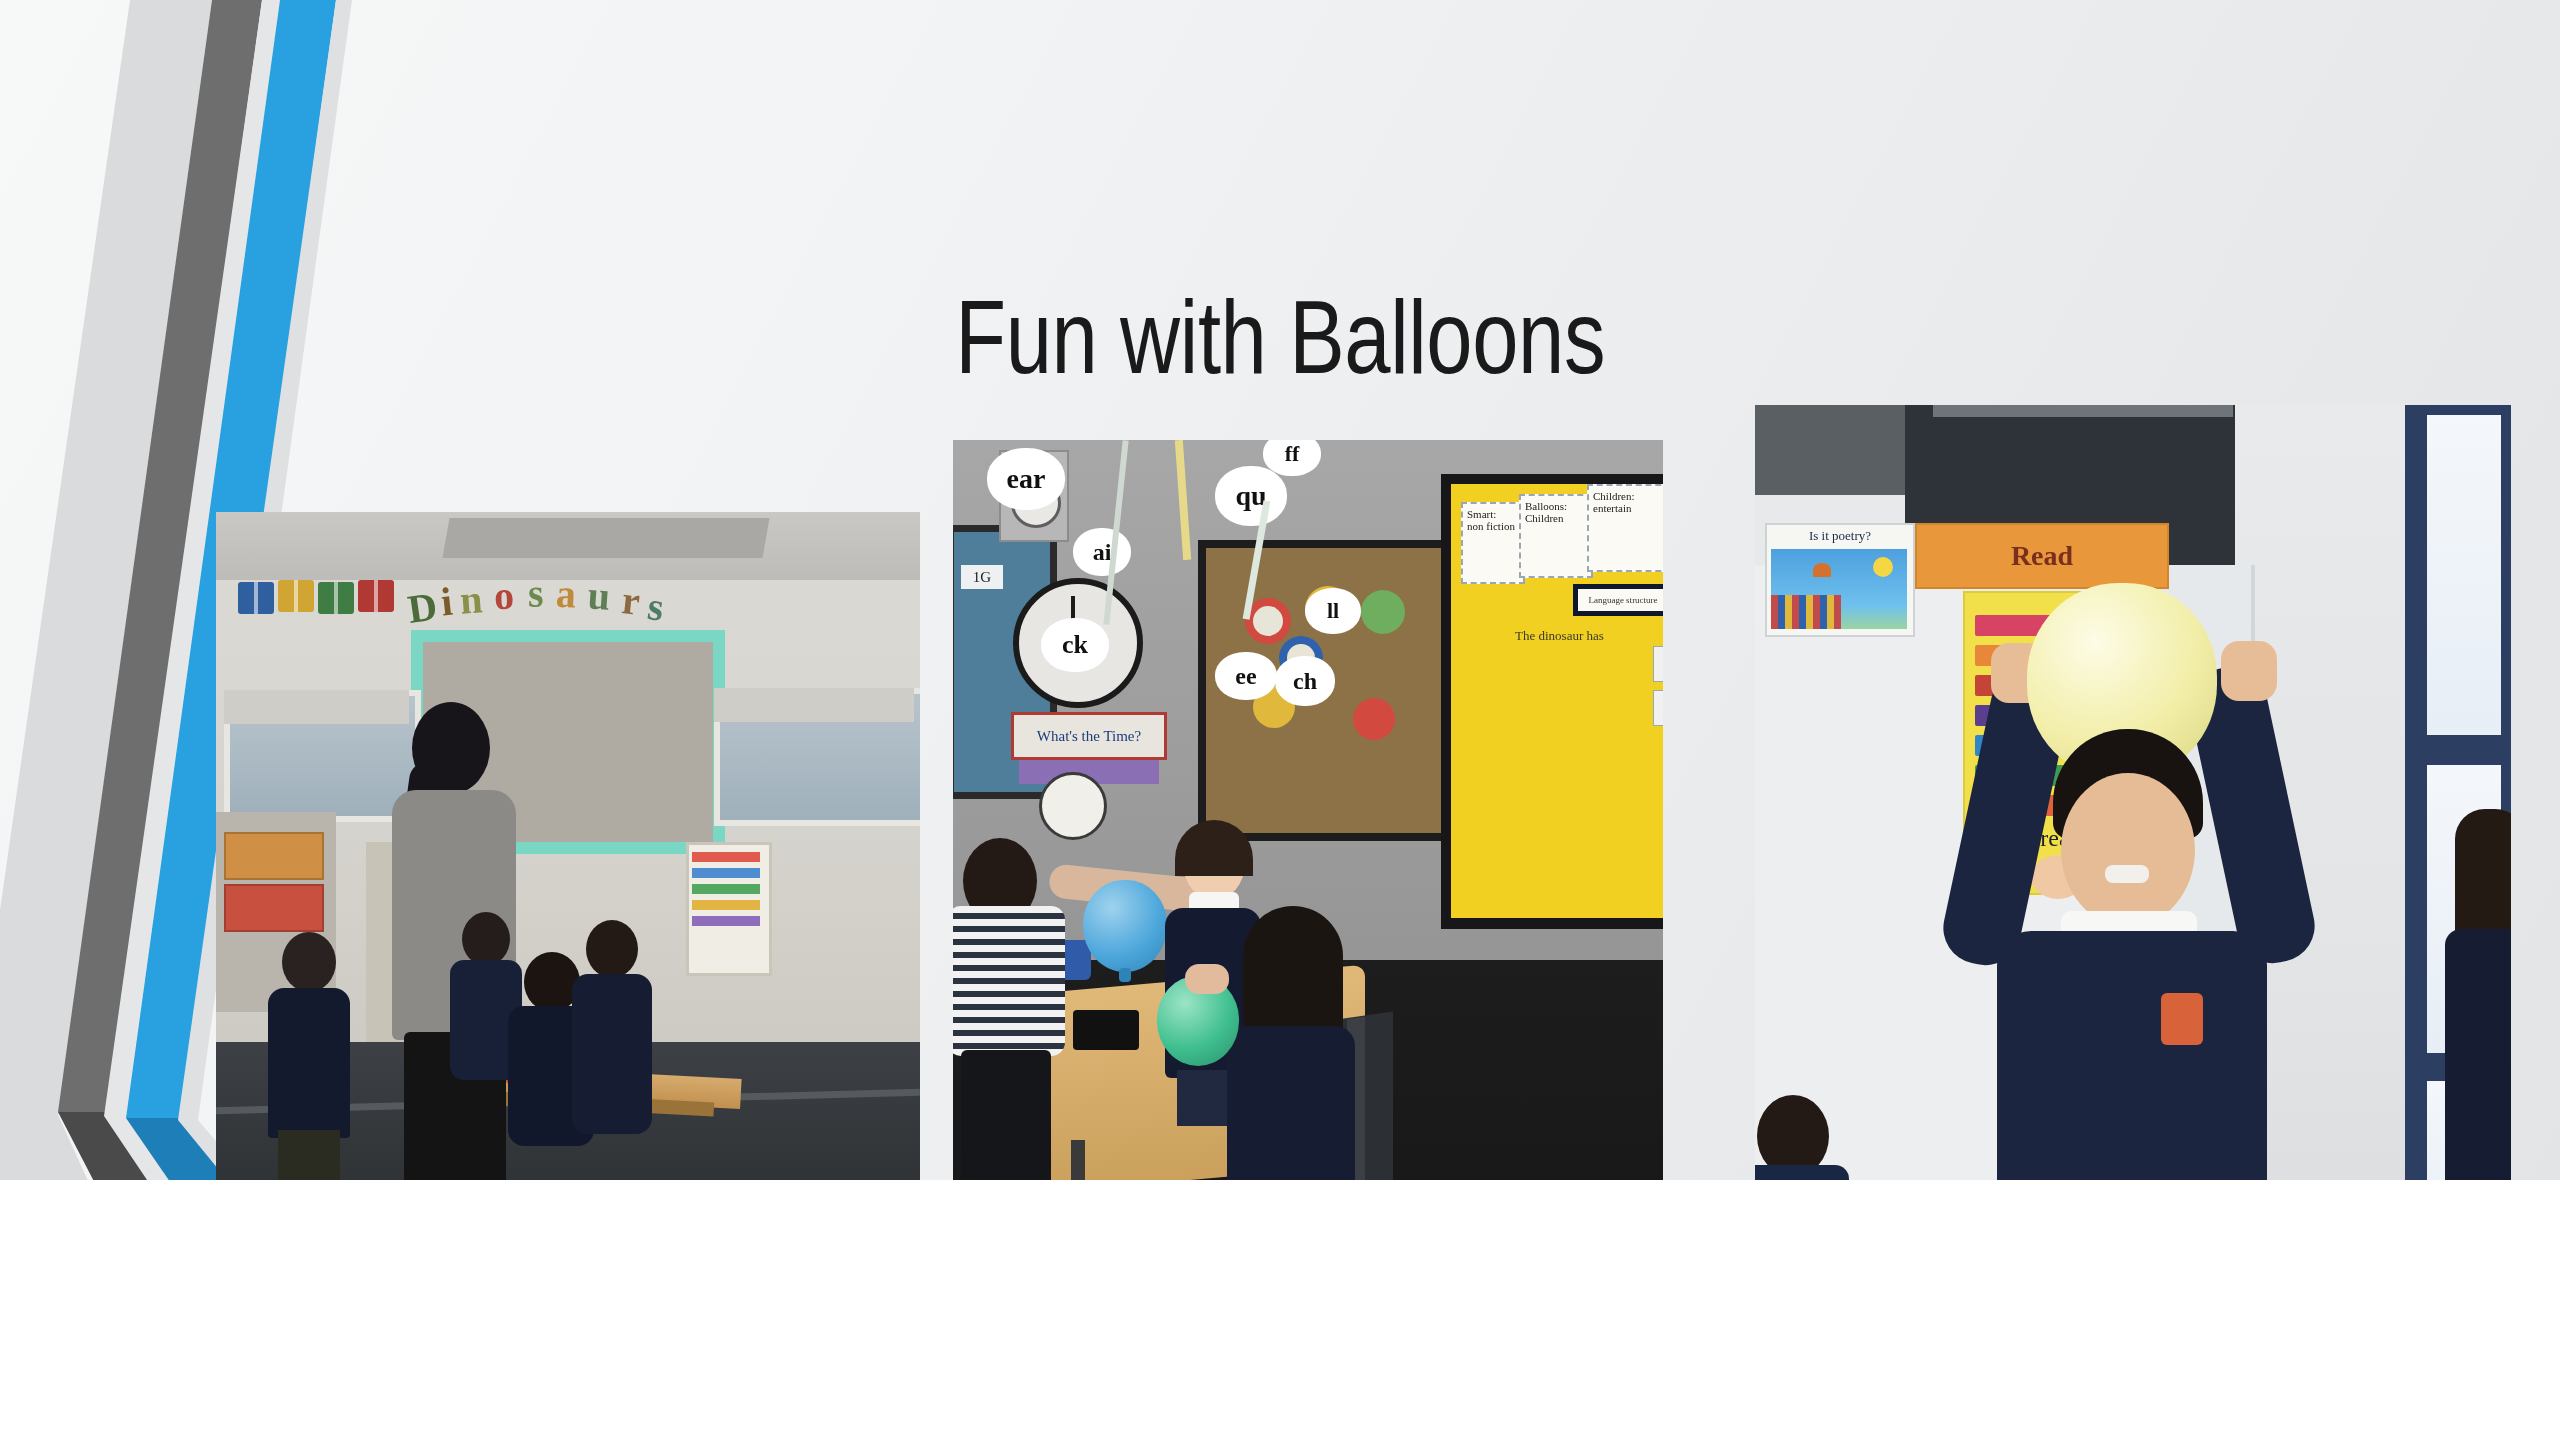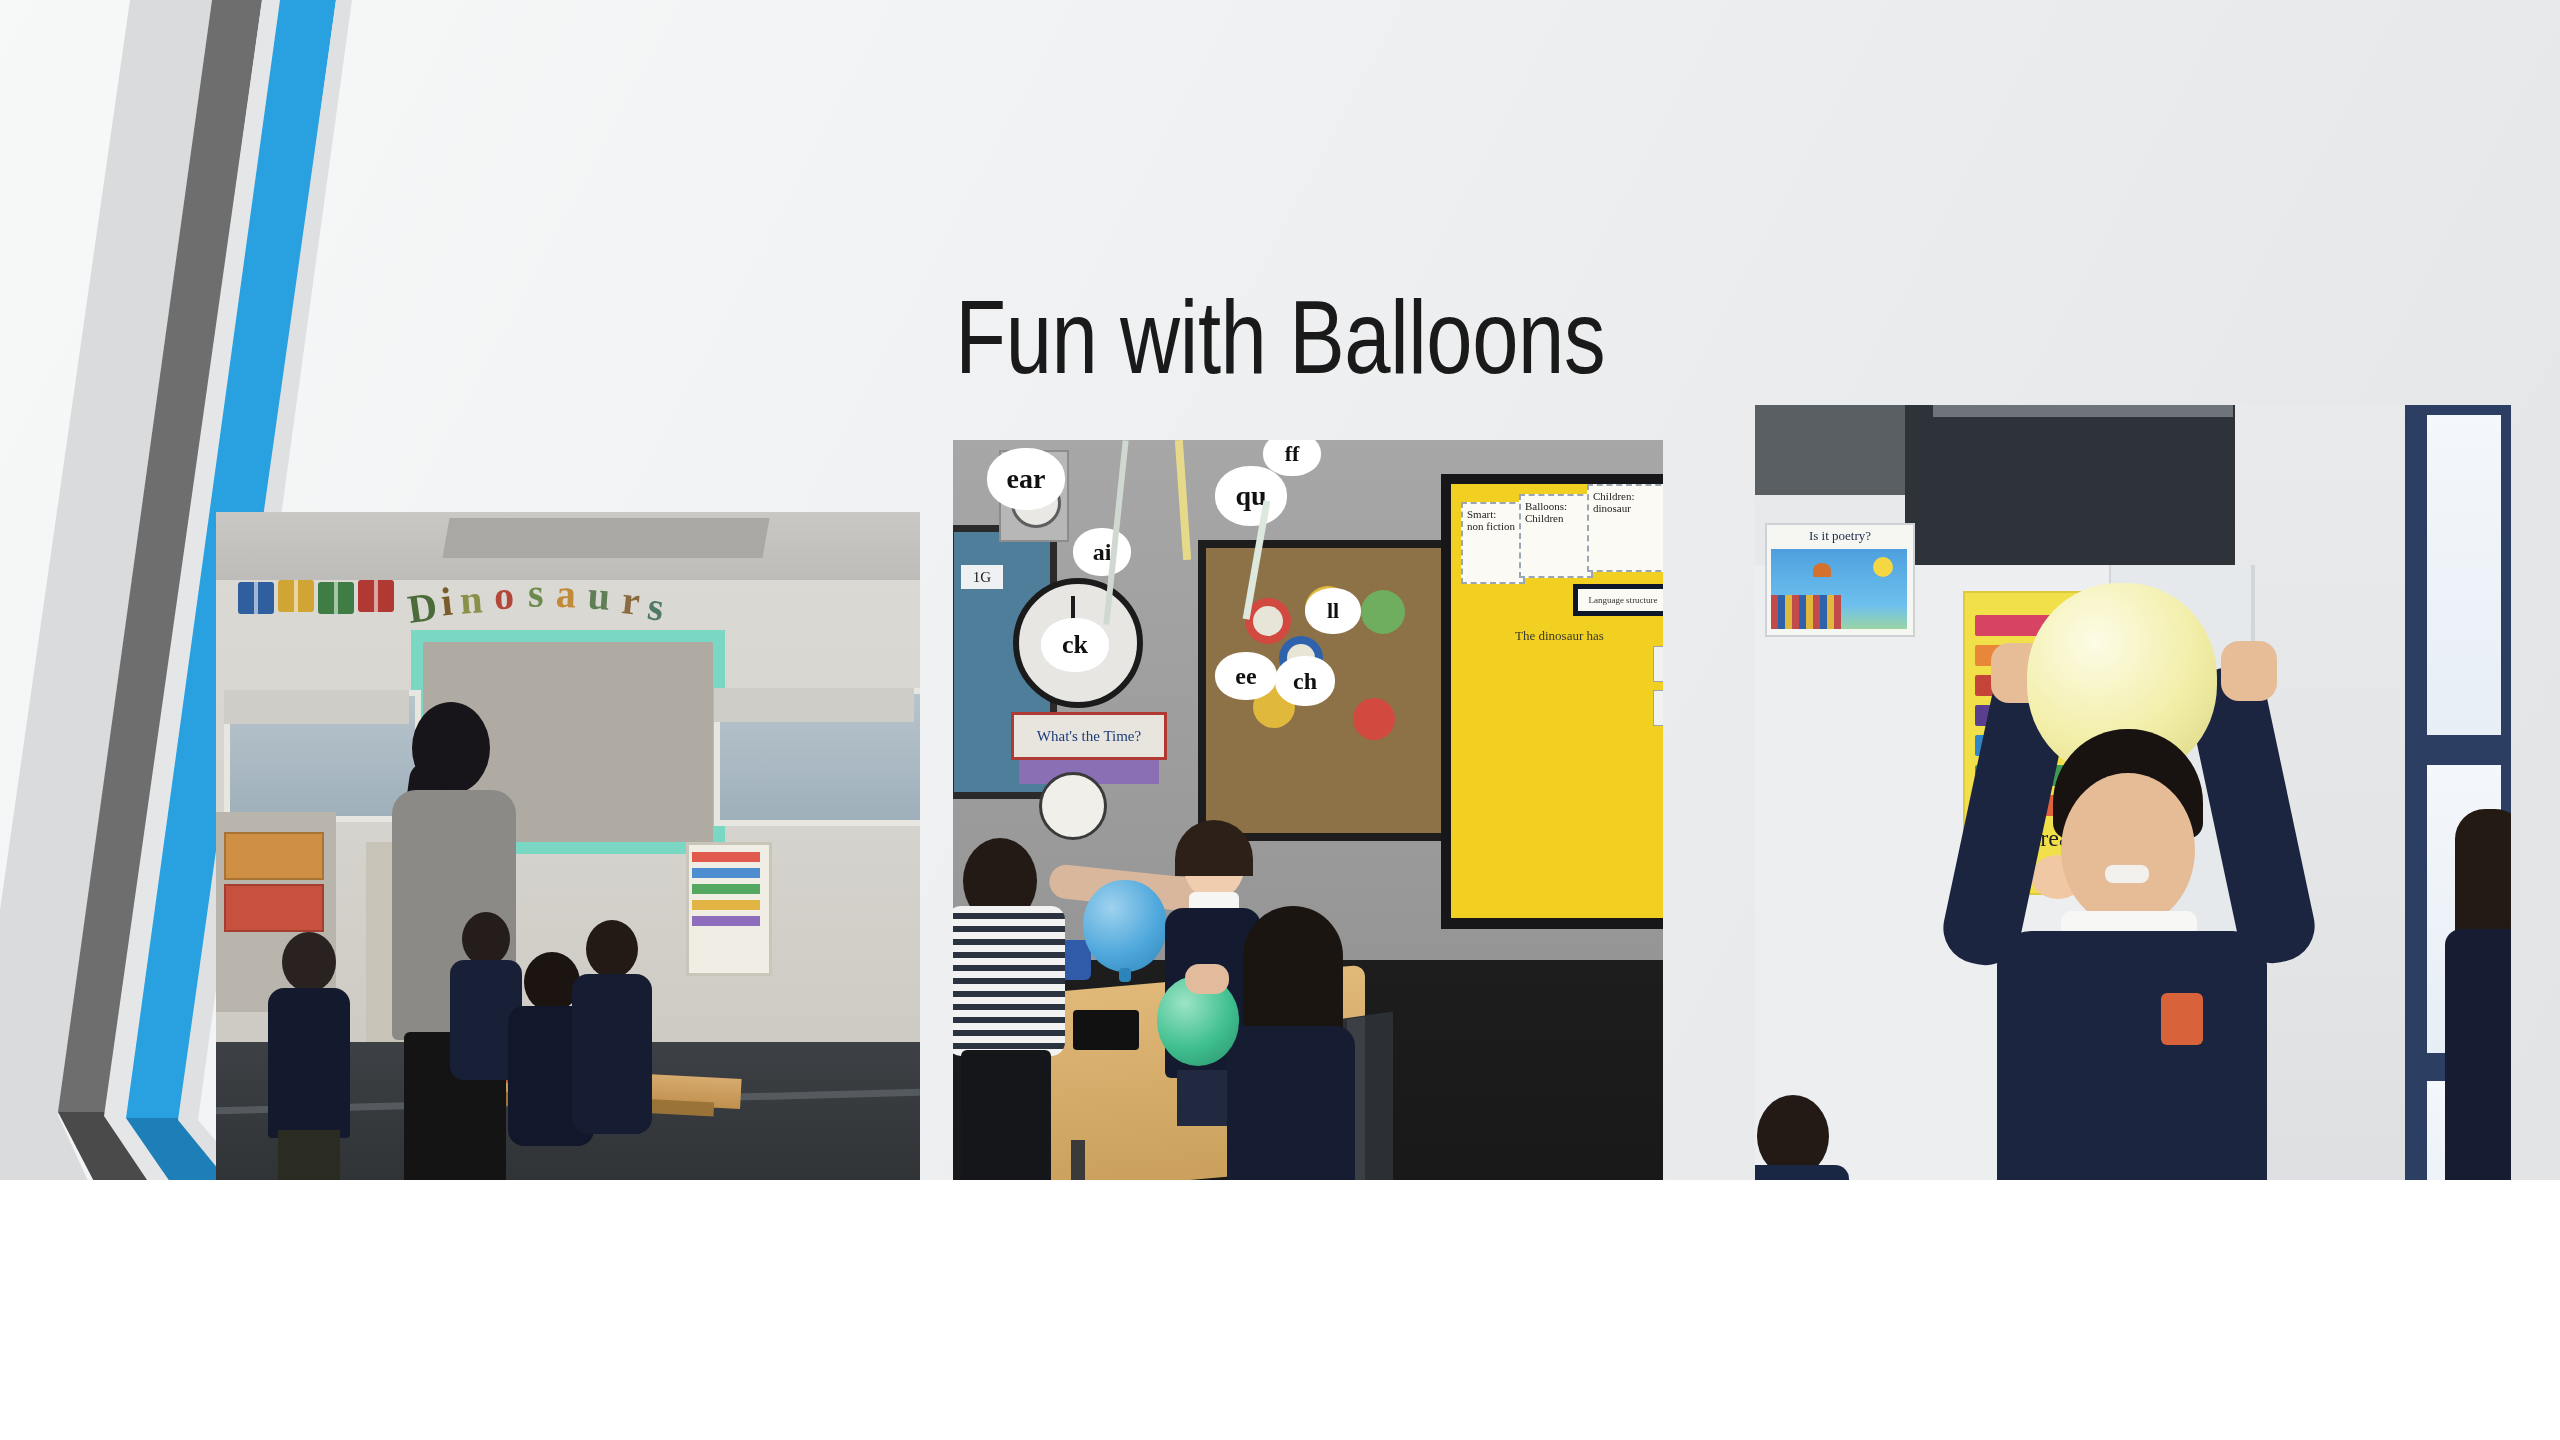--- a/index.html
+++ b/index.html
@@ -251,21 +251,21 @@
       <div class="ycard" style="left:508px;top:62px;width:52px;height:70px;font-size:11px;padding:4px;">
         <div>Smart:</div>
         <div>non fiction</div>
       </div>
       <div class="ycard" style="left:566px;top:54px;width:62px;height:72px;font-size:11px;padding:4px;">
         <div>Balloons:</div>
         <div>Children</div>
       </div>
       <div class="ycard" style="left:634px;top:44px;width:72px;height:76px;font-size:11px;padding:4px;">
         <div>Children:</div>
-        <div>dinosaur</div>
+        <div>entertain</div>
       </div>
       <div class="r" style="left:620px;top:144px;width:90px;height:22px;background:#fbfaf4;border:5px solid #0f172a;
                   font-size:9px;color:#333;display:flex;align-items:center;justify-content:center;
                   font-family:'Liberation Serif', serif;">Language structure</div>
       <div class="r" style="left:562px;top:188px;width:150px;height:30px;color:#3a3a2a;font-size:13px;
                   font-family:'Liberation Serif', serif;">The dinosaur has</div>
       <div class="r" style="left:700px;top:206px;width:26px;height:34px;background:#f1f2f0;border:1px solid #9aa6b4;"></div>
       <div class="r" style="left:700px;top:250px;width:26px;height:34px;background:#f1f2f0;border:1px solid #9aa6b4;"></div>
 
       <div class="soundcard" style="left:34px;top:8px;width:78px;height:62px;font-size:28px;">ear</div>
@@ -359,20 +359,24 @@
                     font-family:'Liberation Serif', serif;">Is it poetry?</div>
         <div style="position:absolute;left:4px;top:24px;width:136px;height:80px;
                     background:linear-gradient(180deg,#4da0dd 0%,#6ec0ee 70%,#9ad4a4 100%);">
           <div class="cir" style="right:14px;top:8px;width:20px;height:20px;background:#f4d742;"></div>
           <div class="r" style="left:42px;top:14px;width:18px;height:14px;background:#d4712c;border-radius:50% 50% 0 0;"></div>
           <div class="r" style="left:0;bottom:0;width:70px;height:34px;
                       background:repeating-linear-gradient(90deg,#c14b4b 0 7px,#2f62ad 7px 14px,#e0b93c 14px 21px);"></div>
         </div>
       </div>
 
+      <div class="poster" style="left:160px;top:118px;width:250px;height:62px;background:#e8983a;border:2px solid #d1862c;
+                  display:flex;align-items:center;justify-content:center;">
+        <span style="font-size:28px;color:#7a2f1e;font-family:'Liberation Serif', serif;font-weight:bold;">Read</span>
+      </div>
 
       <div class="poster" style="left:208px;top:186px;width:190px;height:300px;background:#f2e04b;border:2px solid #ddcb3d;">
         <div class="strip" style="left:10px;top:22px;width:150px;background:#d64363;"></div>
         <div class="strip" style="left:10px;top:52px;width:138px;background:#e8863a;"></div>
         <div class="strip" style="left:10px;top:82px;width:166px;background:#c4443a;"></div>
         <div class="strip" style="left:10px;top:112px;width:148px;background:#5a3f8f;"></div>
         <div class="strip" style="left:10px;top:142px;width:158px;background:#2f86c9;"></div>
         <div class="strip" style="left:10px;top:172px;width:144px;background:#3f9a54;"></div>
         <div class="strip" style="left:10px;top:202px;width:156px;background:#e0623c;"></div>
         <div style="position:absolute;left:12px;top:232px;font-size:24px;color:#1e2126;

